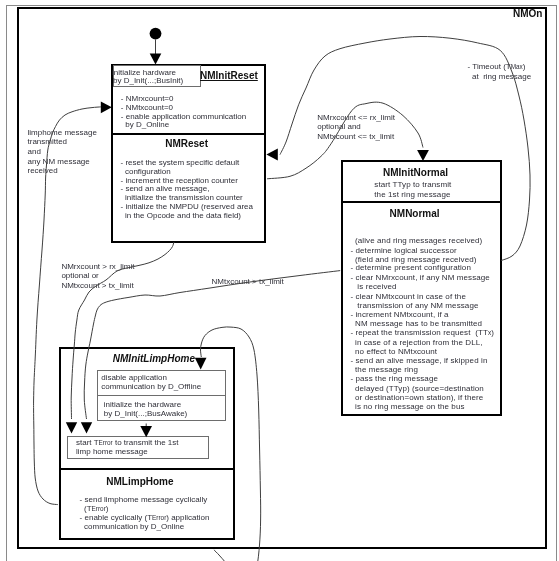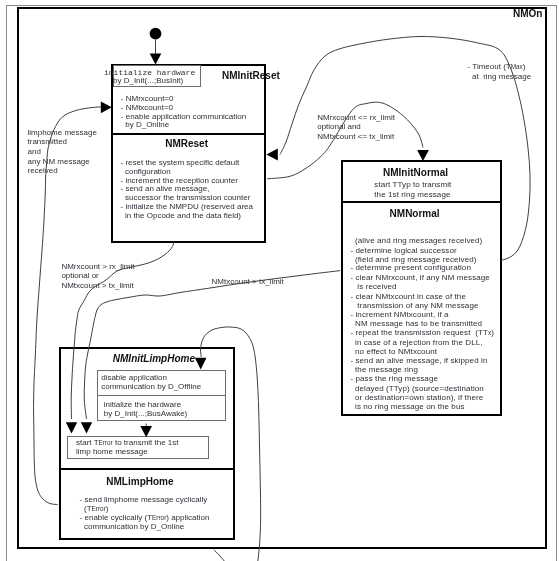--- a/index.html
+++ b/index.html
@@ -24,33 +24,33 @@
 </head>
 <body>
 
 <div id="stage">
 <div class="outer-frame" style="left:5.9px;top:5.1px;width:551.2px;height:575px;"></div>
 <div class="state-box" style="left:17.2px;top:7.2px;width:529.4px;height:542px;"></div>
 <div class="ttl" style="left:513px;top:9px;">NMOn</div>
 <div class="state-box" style="left:111px;top:63.9px;width:155.4px;height:178.7px;"></div>
 <div class="hline" style="left:111px;top:133.1px;width:155.4px;"></div>
 <div class="act-box" style="left:113.3px;top:65.2px;width:87.8px;height:22.3px;"></div>
-<div class="txt" style="left:104px;top:68.6px;font-family:Liberation Mono, monospace;">initialize hardware</div>
+<div class="txt" style="left:112px;top:68.6px;">initialize hardware</div>
 <div class="txt" style="left:113px;top:76.9px;">by D_Init(...;BusInit)</div>
-<div class="ttl" style="left:222px;top:70.8px;">NMInitReset</div>
+<div class="ttl" style="left:200px;top:70.8px;text-decoration:underline;">NMInitReset</div>
 <div class="txt" style="left:120.8px;top:95.3px;">- NMrxcount=0</div>
 <div class="txt" style="left:120.8px;top:103.97px;">- NMtxcount=0</div>
 <div class="txt" style="left:120.8px;top:112.64px;">- enable application communication</div>
 <div class="txt" style="left:120.8px;top:121.31px;">  by D_Online</div>
 <div class="ttl" style="left:165.2px;top:139.1px;">NMReset</div>
 <div class="txt" style="left:120.5px;top:159px;">- reset the system specific default</div>
 <div class="txt" style="left:120.5px;top:167.82px;">  configuration</div>
 <div class="txt" style="left:120.5px;top:176.64px;">- increment the reception counter</div>
 <div class="txt" style="left:120.5px;top:185.46px;">- send an alive message,</div>
-<div class="txt" style="left:120.5px;top:194.28px;">  successor the transmission counter</div>
+<div class="txt" style="left:120.5px;top:194.28px;">  initialize the transmission counter</div>
 <div class="txt" style="left:120.5px;top:203.1px;">- initialize the NMPDU (reserved area</div>
 <div class="txt" style="left:120.5px;top:211.92px;">  in the Opcode and the data field)</div>
 <div class="state-box" style="left:340.7px;top:160.2px;width:161.6px;height:255.6px;"></div>
 <div class="hline" style="left:340.7px;top:201.2px;width:161.6px;"></div>
 <div class="ttl" style="left:383px;top:167.6px;">NMInitNormal</div>
 <div class="txt wide" style="left:374.3px;top:181.4px;text-align:right;">start TTyp to transmit</div>
 <div class="txt wide" style="left:374.3px;top:190.5px;">the 1st ring message</div>
 <div class="ttl" style="left:389.6px;top:209.3px;">NMNormal</div>
 <div class="txt wide" style="left:350.4px;top:228.2px;margin-top:36px;">- determine present configuration</div>
 <div class="txt wide" style="left:350.4px;top:237.4px;">  (alive and ring messages received)</div>

